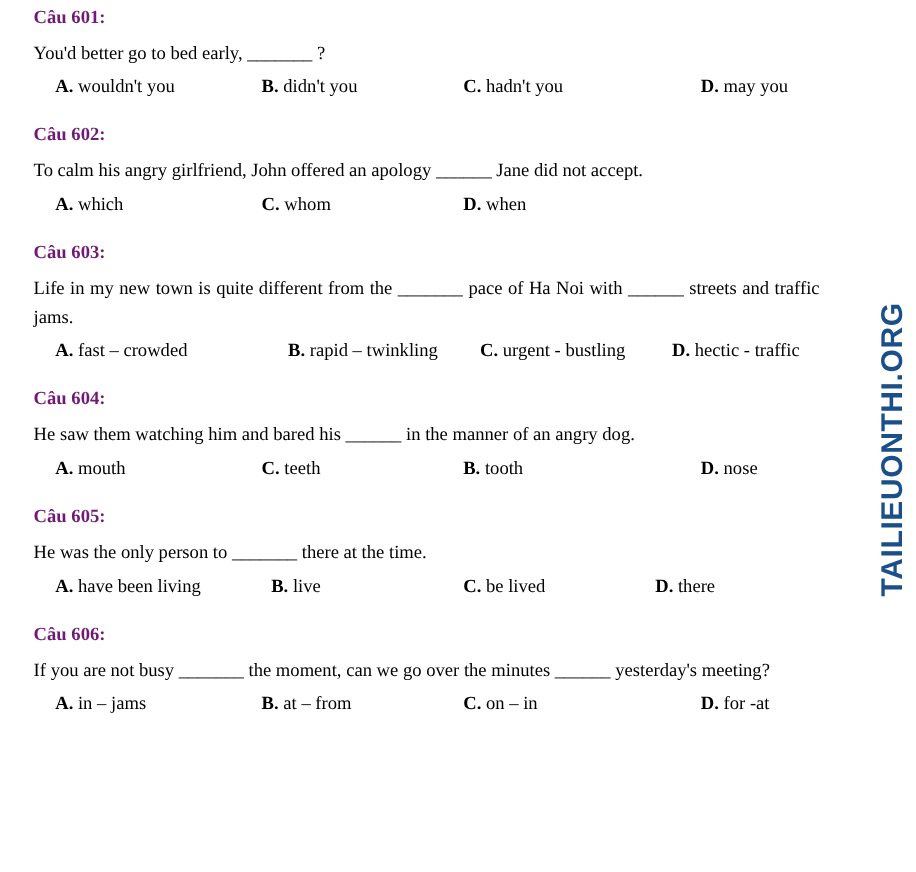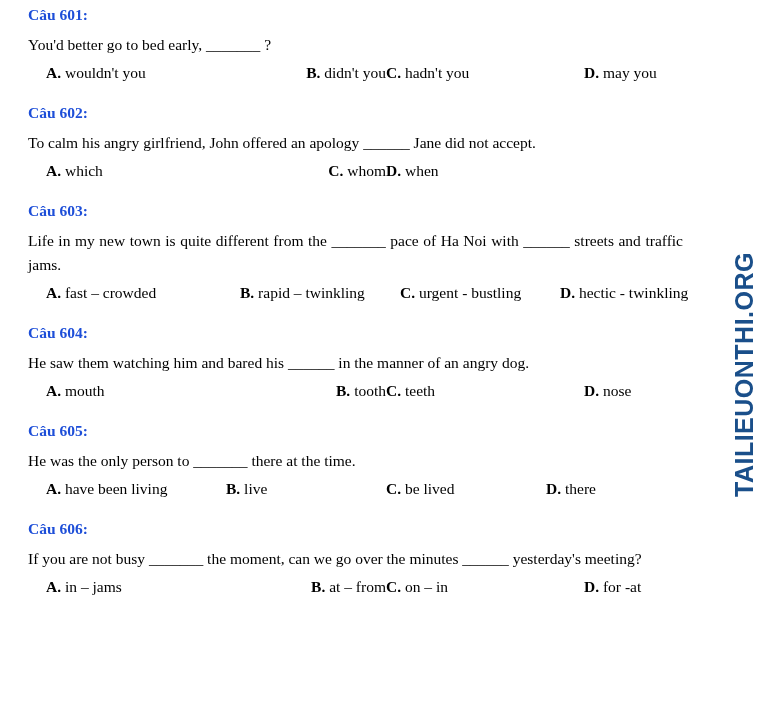--- a/index.html
+++ b/index.html
@@ -22,21 +22,21 @@
     padding: 6px 0 0 0;
   }
   .content {
     width: 700px;
     margin-left: 28px;
   }
   .question-block {
     margin-bottom: 6px;
   }
   .q-label {
-    color: #1d4ed8;
+    color: #701a75;
     font-weight: bold;
     font-size: 15.5px;
     margin-bottom: 9px;
   }
   .q-stem {
     font-size: 15.5px;
     line-height: 1.55;
     text-align: justify;
     margin-bottom: 7px;
     padding-right: 45px;
@@ -49,21 +49,21 @@
   }
   .opt {
     white-space: nowrap;
     font-family: Liberation Serif, serif;
   }
   .opt b {
     font-weight: bold;
   }
   
   .cols-4 .opt:nth-child(1) { width: 172px; }
-  .cols-4 .opt:nth-child(2) { width: 168px; text-align: right; }
+  .cols-4 .opt:nth-child(2) { width: 168px; }
   .cols-4 .opt:nth-child(3) { width: 162px; }
   .cols-4 .opt:nth-child(4) { width: 140px; margin-left: 36px; }
 
   .cols-wide .opt:nth-child(1) { width: 194px; }
   .cols-wide .opt:nth-child(2) { width: 160px; }
   .cols-wide .opt:nth-child(3) { width: 160px; }
   .cols-wide .opt:nth-child(4) { width: 150px; }
 
   .cols-b .opt:nth-child(1) { width: 180px; }
   .cols-b .opt:nth-child(2) { width: 160px; }
@@ -108,30 +108,30 @@
           <span class="opt"><b>D.</b> <span>when</span></span>
         </div>
       </div>
       <div class="question-block">
         <div class="q-label">Câu 603:</div>
         <div class="q-stem">Life in my new town is quite different from the _______ pace of Ha Noi with ______ streets and traffic jams.</div>
         <div class="options cols-wide">
           <span class="opt"><b>A.</b> <span>fast – crowded</span></span>
           <span class="opt"><b>B.</b> <span>rapid – twinkling</span></span>
           <span class="opt"><b>C.</b> <span>urgent  - bustling</span></span>
-          <span class="opt"><b>D.</b> <span>hectic - twinkling</span></span>
+          <span class="opt"><b>D.</b> <span>hectic - traffic</span></span>
         </div>
       </div>
       <div class="question-block">
         <div class="q-label">Câu 604:</div>
         <div class="q-stem">He saw them watching him and bared his ______ in the manner of an angry dog.</div>
         <div class="options cols-4">
           <span class="opt"><b>A.</b> <span>mouth</span></span>
+          <span class="opt"><b>C.</b> <span>teeth</span></span>
           <span class="opt"><b>B.</b> <span>tooth</span></span>
-          <span class="opt"><b>C.</b> <span>teeth</span></span>
           <span class="opt"><b>D.</b> <span>nose</span></span>
         </div>
       </div>
       <div class="question-block">
         <div class="q-label">Câu 605:</div>
         <div class="q-stem">He was the only person to _______ there at the time.</div>
         <div class="options cols-b">
           <span class="opt"><b>A.</b> <span>have been living</span></span>
           <span class="opt"><b>B.</b> <span>live</span></span>
           <span class="opt"><b>C.</b> <span>be lived</span></span>

